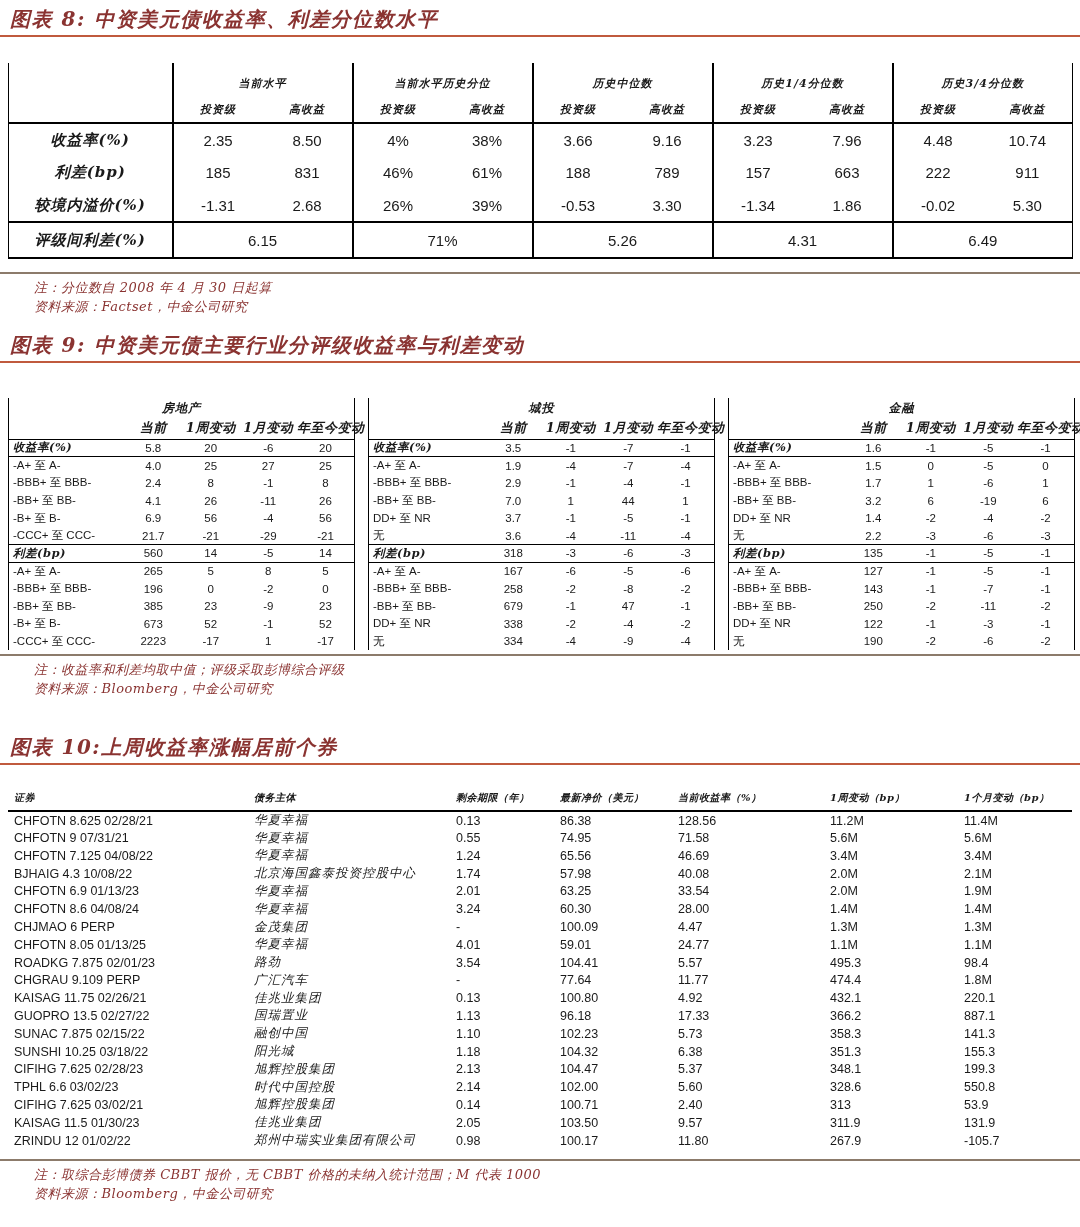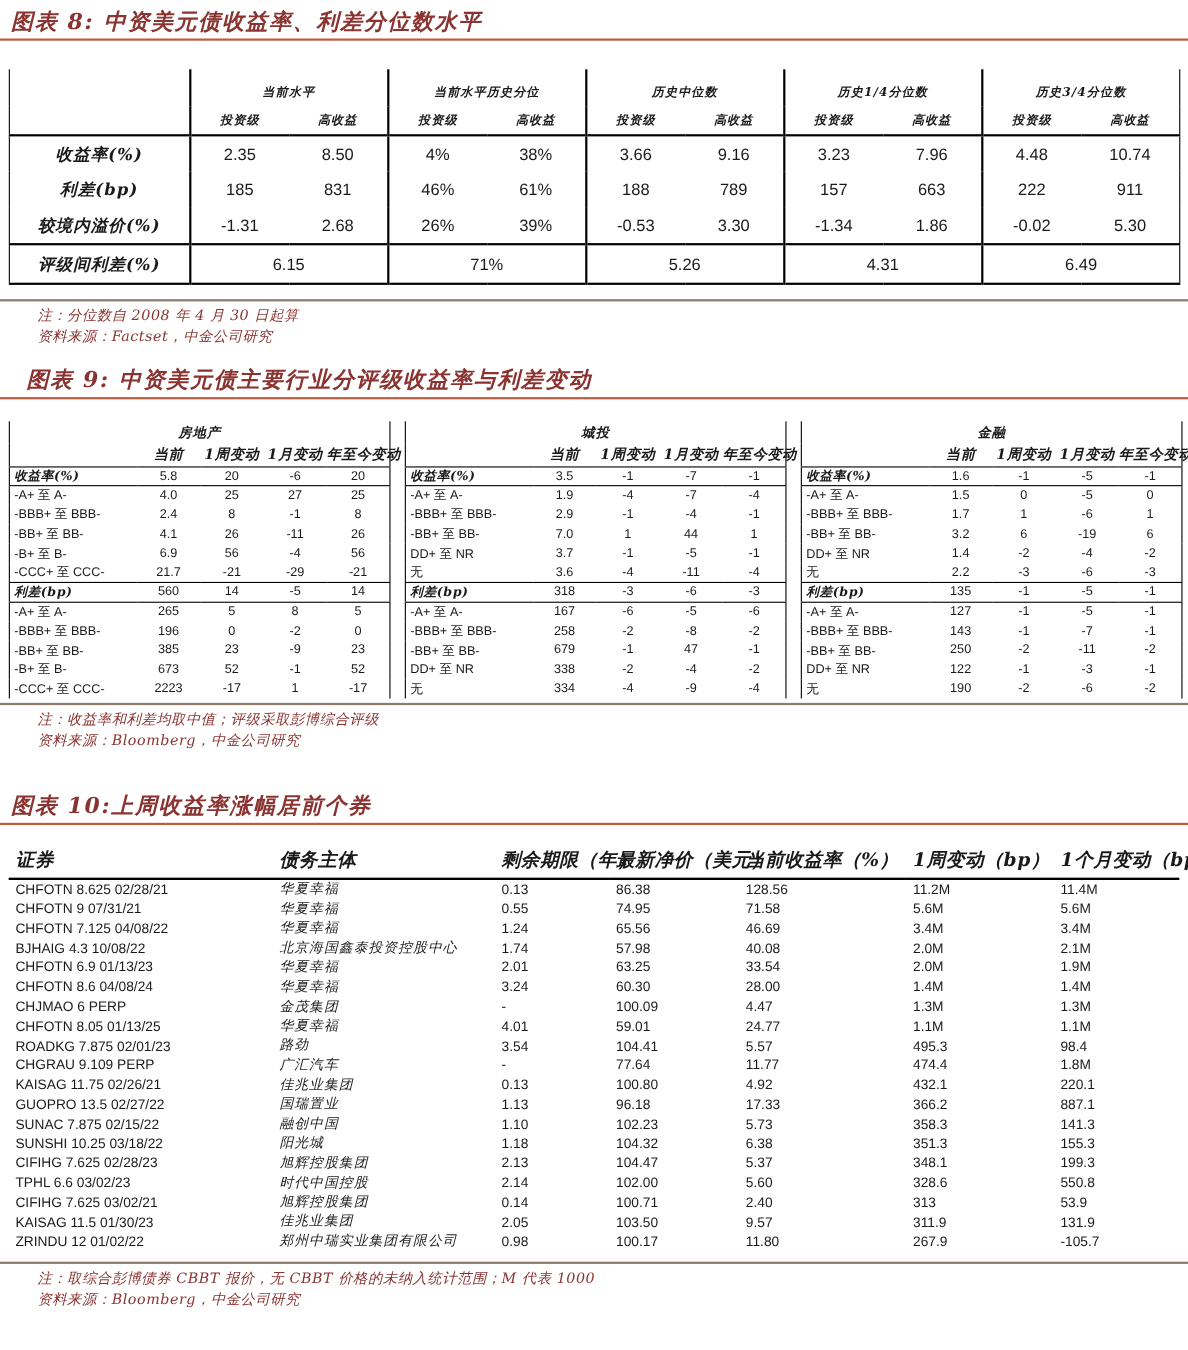--- a/index.html
+++ b/index.html
@@ -7,24 +7,24 @@
   body{width:1080px;height:1227px;overflow:hidden;background:#fff;color:var(--text);
        font-family:"Liberation Sans",sans-serif;}
   .fig-title{font-family:"DejaVu Serif",serif;font-style:italic;font-weight:bold;font-size:20px;
        color:var(--accent-red);letter-spacing:1.5px;padding:8px 0 5px 10px;line-height:22px;}
   .title-rule{border-top:2px solid var(--rule-orange);}
   .section-rule{border-top:2px solid var(--rule-tan);}
   .sr8{margin-top:13px;} .sr9{margin-top:4px;} .sr10{margin-top:10px;}
   .notes{padding-top:4px;margin-left:24px;}
   .note{font-family:"DejaVu Serif",serif;font-style:italic;font-size:13px;color:var(--accent-red);
        line-height:19px;padding-left:10px;letter-spacing:0.5px;}
-  #sec9 .fig-title{margin-top:10px;margin-left:14px;}
+  #sec9 .fig-title{margin-top:10px;}
   #sec10 .fig-title{margin-top:30px;}
 
-  table{border-collapse:collapse;table-layout:fixed;}
+  table{border-collapse:collapse;table-layout:fixed;margin-top:15px;}
 
   
   .t8{width:1064px;margin:26px 0 0 8px;font-size:15px;text-align:center;
       border-left:1px solid var(--border);border-right:1px solid var(--border);
       border-bottom:2px solid var(--border);}
   .t8 thead{border-bottom:2px solid var(--border);}
   .t8 th{font-family:"DejaVu Serif",serif;font-style:italic;font-weight:bold;letter-spacing:1px;font-size:11px;}
   .t8 .group-row th{height:34px;vertical-align:middle;padding-top:6px;}
   .t8 .sub-row th{height:26px;vertical-align:middle;}
   .t8 td{height:33px;vertical-align:middle;}
@@ -45,21 +45,21 @@
   .t9 tr.band{border-bottom:1px solid var(--border);}
   .t9 tr.band2{border-top:1px solid var(--border);border-bottom:1px solid var(--border);}
   .t9 td{height:17.6px;text-align:center;}
   .t9 td.lab{text-align:left;padding-left:4px;}
   .t9 td.lab.strong{font-family:"DejaVu Serif",serif;font-style:italic;font-weight:bold;letter-spacing:0.5px;}
 
   
   .t10{width:1064px;margin:20px 0 0 8px;font-size:12.5px;}
   .t10 thead{border-bottom:2px solid var(--border);}
   .t10 th{font-family:"DejaVu Serif",serif;font-style:italic;font-weight:bold;text-align:left;height:26px;
-      vertical-align:bottom;padding:0 0 5px 6px;letter-spacing:0.5px;white-space:nowrap;font-size:17px;}
+      vertical-align:bottom;padding:0 0 5px 6px;letter-spacing:0.5px;white-space:nowrap;font-size:10px;}
   .t10 td{height:17.8px;vertical-align:middle;padding-left:6px;white-space:nowrap;}
   .t10 td.cn{font-family:"DejaVu Serif",serif;font-style:italic;letter-spacing:1px;}
 </style>
 </head>
 <body>
 
 <div class="page">
 
   <section id="sec8">
     <h2 class="fig-title">图表 8: 中资美元债收益率、利差分位数水平</h2>

